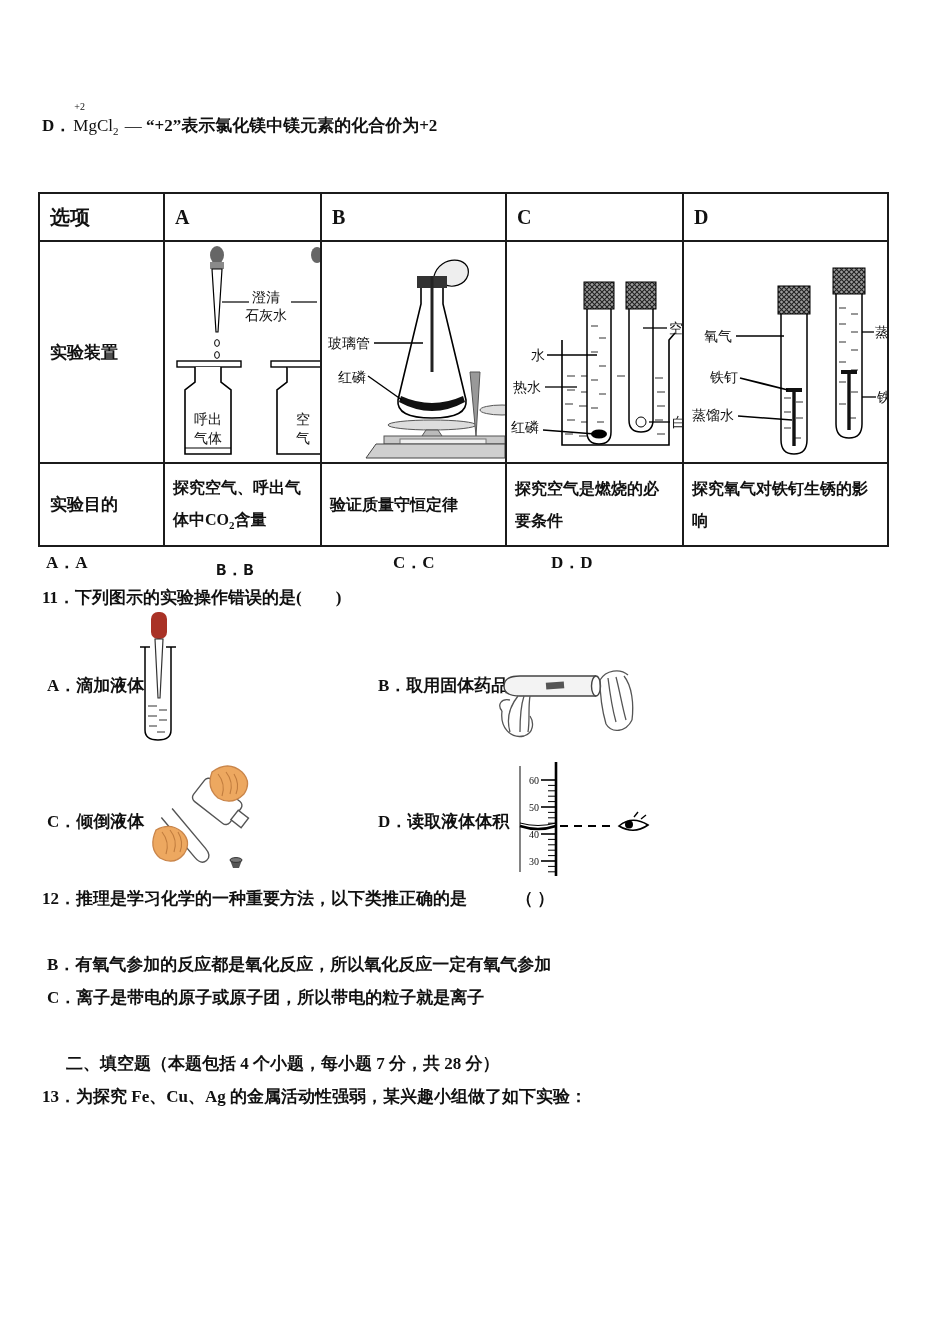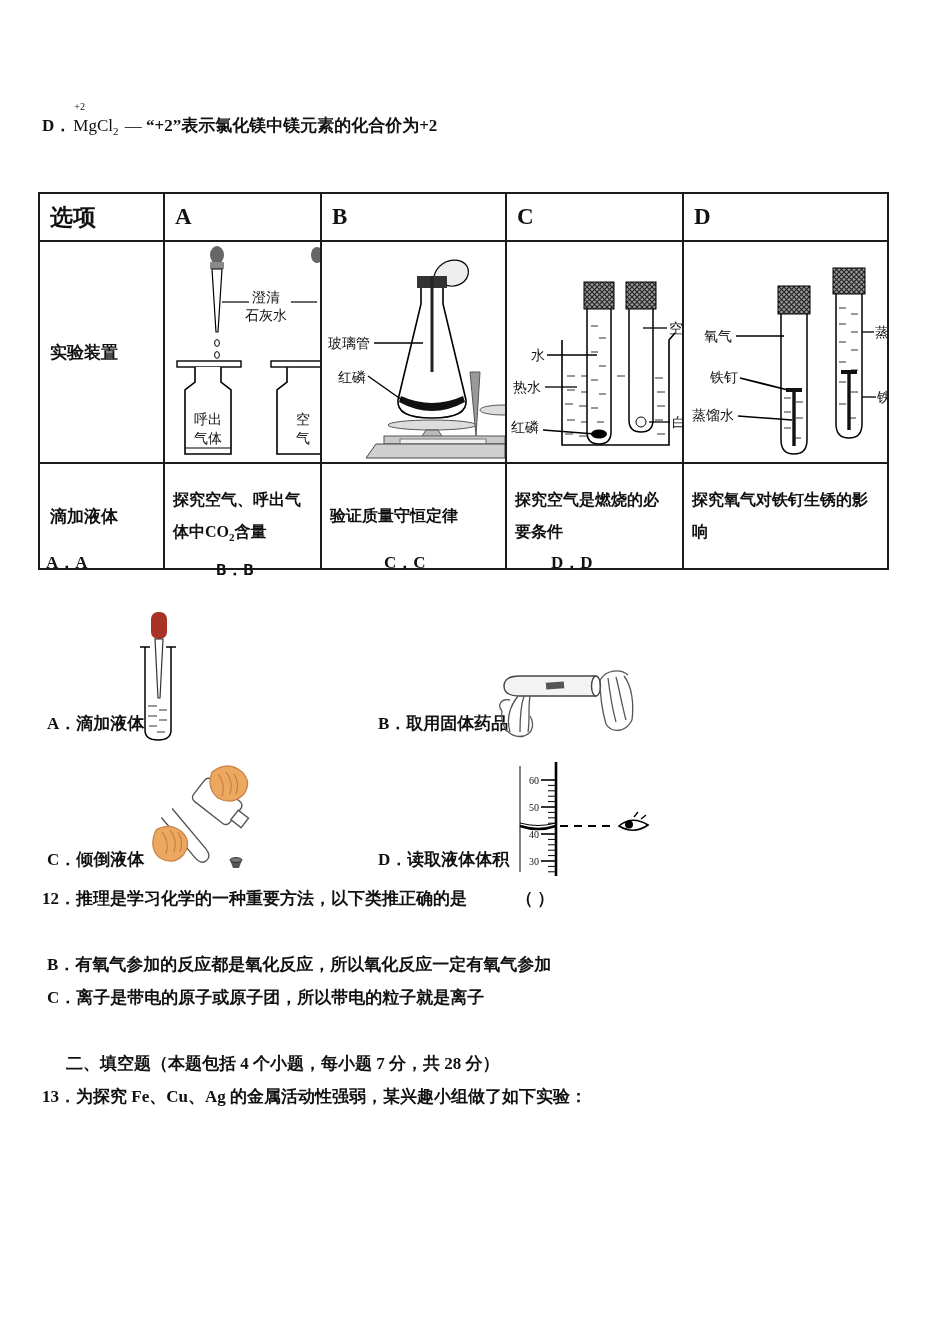--- a/index.html
+++ b/index.html
@@ -8,29 +8,29 @@
   .abs{position:absolute;white-space:nowrap;}
   .t17{font-size:17px;line-height:1.25;}
   .bold{font-weight:bold;}
   
   .chem{position:relative;display:inline-block;padding-top:11px;margin:0 2px;}
   .chem .ox{position:absolute;top:-3px;left:1px;font-size:10px;letter-spacing:0;}
   .chem sub{font-size:11px;}
   
   table.qt{border-collapse:collapse;table-layout:fixed;}
   table.qt td{border:2px solid #1b1b1b;vertical-align:middle;overflow:hidden;}
-  td.hd{font-weight:bold;font-size:23px;padding:2px 2px 2px 10px;}
+  td.hd{font-weight:bold;font-size:20px;padding:2px 2px 2px 10px;}
   td.rowlab{font-weight:bold;font-size:17px;padding-left:10px;}
   td.fig{vertical-align:top;padding:0;}
-  td.purpose{font-weight:bold;font-size:16px;line-height:2.0;padding:20px 8px;vertical-align:middle;white-space:normal;border-radius:27px;}
+  td.purpose{font-weight:bold;font-size:16px;line-height:2.0;padding:8px 8px;vertical-align:middle;white-space:normal;border-radius:27px;}
   svg{display:block;}
   svg text{font-family:"Liberation Serif","DejaVu Serif",serif;fill:#111;}
   .dlabel{font-size:14px;}
   .ansline span{display:inline-block;font-weight:bold;font-size:17px;text-align:right;}
-  .optlabel{font-weight:bold;font-size:17px;margin-top:38px;}
+  .optlabel{font-weight:bold;font-size:17px;}
 </style>
 </head>
 <body>
 
 <div class="page">
 
   <svg width="0" height="0" style="position:absolute">
     <defs>
       <pattern id="hatch" width="5" height="5" patternUnits="userSpaceOnUse">
         <rect width="5" height="5" fill="#9a9a9a"></rect>
@@ -166,36 +166,37 @@
           <line x1="54" y1="174" x2="108" y2="178" stroke="#000" stroke-width="1.4"></line>
           <text class="dlabel" x="8" y="178">蒸馏水</text>
           <line x1="178" y1="90" x2="190" y2="90" stroke="#000" stroke-width="1.3"></line>
           <text class="dlabel" x="191" y="95">蒸</text>
           <line x1="178" y1="155" x2="192" y2="155" stroke="#000" stroke-width="1.3"></line>
           <text class="dlabel" x="193" y="160">铁</text>
         </svg>
       </td>
     </tr>
     <tr style="height:83px">
-      <td class="rowlab">滴加液体</td>
+      <td class="rowlab">实验目的</td>
       <td class="purpose"><span>探究空气、呼出气体中CO</span><sub style="font-size:11px">2</sub><span>含量</span></td>
       <td class="purpose">验证质量守恒定律</td>
       <td class="purpose">探究空气是燃烧的必要条件</td>
       <td class="purpose">探究氧气对铁钉生锈的影响</td>
     </tr>
   </tbody>
     </table>
 
   <div class="ansline">
     <span class="abs" style="left:46px;top:551px;">A．A</span>
     <span class="abs" style="left:216px;top:558px;font-family:Liberation Mono, monospace;">B．B</span>
-    <span class="abs" style="left:384px;top:551px;">C．C</span>
+    <span class="abs" style="left:393px;top:551px;">C．C</span>
     <span class="abs" style="left:551px;top:551px;">D．D</span>
   </div>
 
+  <div class="abs t17 bold" style="left:42px;top:587px;">11．下列图示的实验操作错误的是(　　)</div>
 
   <div class="abs optlabel" style="left:47px;top:674px;">A．滴加液体</div>
   <svg class="abs" style="left:133px;top:610px;" width="52" height="136" viewBox="0 0 52 136">
     <rect x="18" y="2" width="16" height="27" rx="7" fill="#a93226"></rect>
     <polygon points="22,29 30,29 27,88 25,88" fill="#fff" stroke="#333" stroke-width="1.2"></polygon>
     <path d="M12,37 V120 Q12,130 25,130 Q38,130 38,120 V37" fill="none" stroke="#000" stroke-width="1.5"></path>
     <line x1="7" y1="37" x2="17" y2="37" stroke="#000" stroke-width="1.5"></line>
     <line x1="33" y1="37" x2="43" y2="37" stroke="#000" stroke-width="1.5"></line>
     <g stroke="#333" stroke-width="1.1">
       <path d="M15,96 h9 M26,100 h8 M15,106 h9 M26,110 h8 M16,116 h8 M24,122 h8"></path>

